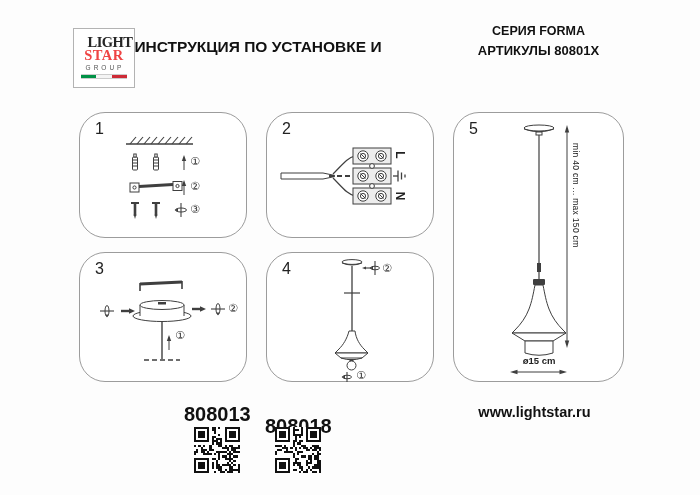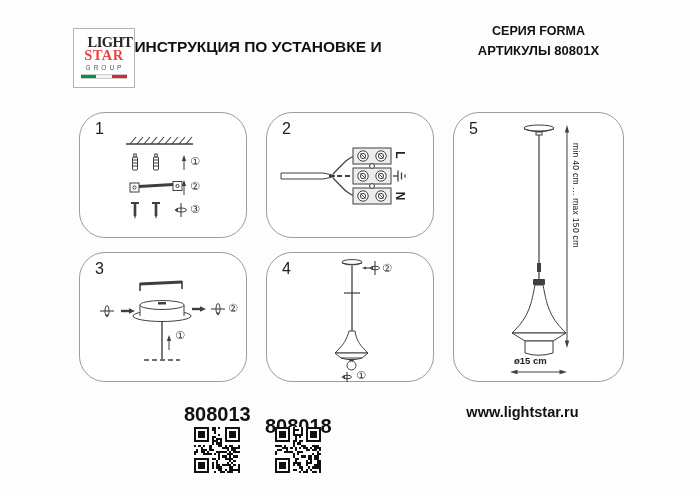--- a/index.html
+++ b/index.html
@@ -30,28 +30,28 @@
   .p3{left:79px;top:252px;width:168px;height:130px;}
   .p4{left:266px;top:252px;width:168px;height:130px;}
   .pnum{position:absolute;left:15px;top:7px;font-size:16px;color:#222;}
   .panel svg{position:absolute;left:0;top:0;}
 
   .circ{position:absolute;font-family:"DejaVu Sans",sans-serif;font-size:11px;color:#333;line-height:11px;}
   .rot90{position:absolute;width:14px;text-align:center;font-weight:bold;font-size:12px;color:#222;transform:rotate(90deg);line-height:12px;}
 
   .dim-v{position:absolute;left:117px;top:30px;height:200px;writing-mode:vertical-rl;
          font-size:8.5px;color:#222;letter-spacing:0.3px;display:flex;align-items:center;}
-  .dim-d{position:absolute;left:60px;top:242px;width:70px;font-weight:bold;font-size:9.5px;color:#222;}
+  .dim-d{position:absolute;left:50px;top:242px;width:70px;text-align:center;font-weight:bold;font-size:9.5px;color:#222;}
 
   
   .code{position:absolute;top:403px;width:64px;text-align:center;font-weight:bold;font-size:20px;color:#111;}
   .code1{left:184px;} .code2{left:265px;margin-top:12px;}
   .qr{position:absolute;top:427px;width:46px;height:46px;}
   .qr1{left:194px;} .qr2{left:275px;}
-  .website{left:432px;top:404px;width:181px;text-align:center;font-weight:bold;font-size:14.5px;color:#111;}
+  .website{left:444px;top:404px;width:181px;text-align:center;font-weight:bold;font-size:14.5px;color:#111;}
 
   svg .ln{stroke:#3f3f3f;fill:none;}
   svg .fw{fill:#fff;stroke:#3f3f3f;}
   svg .fd{fill:#3f3f3f;stroke:none;}
 </style>
 </head>
 <body>
 
 <div class="abs logo">
   <div class="l1">LIGHT</div>

